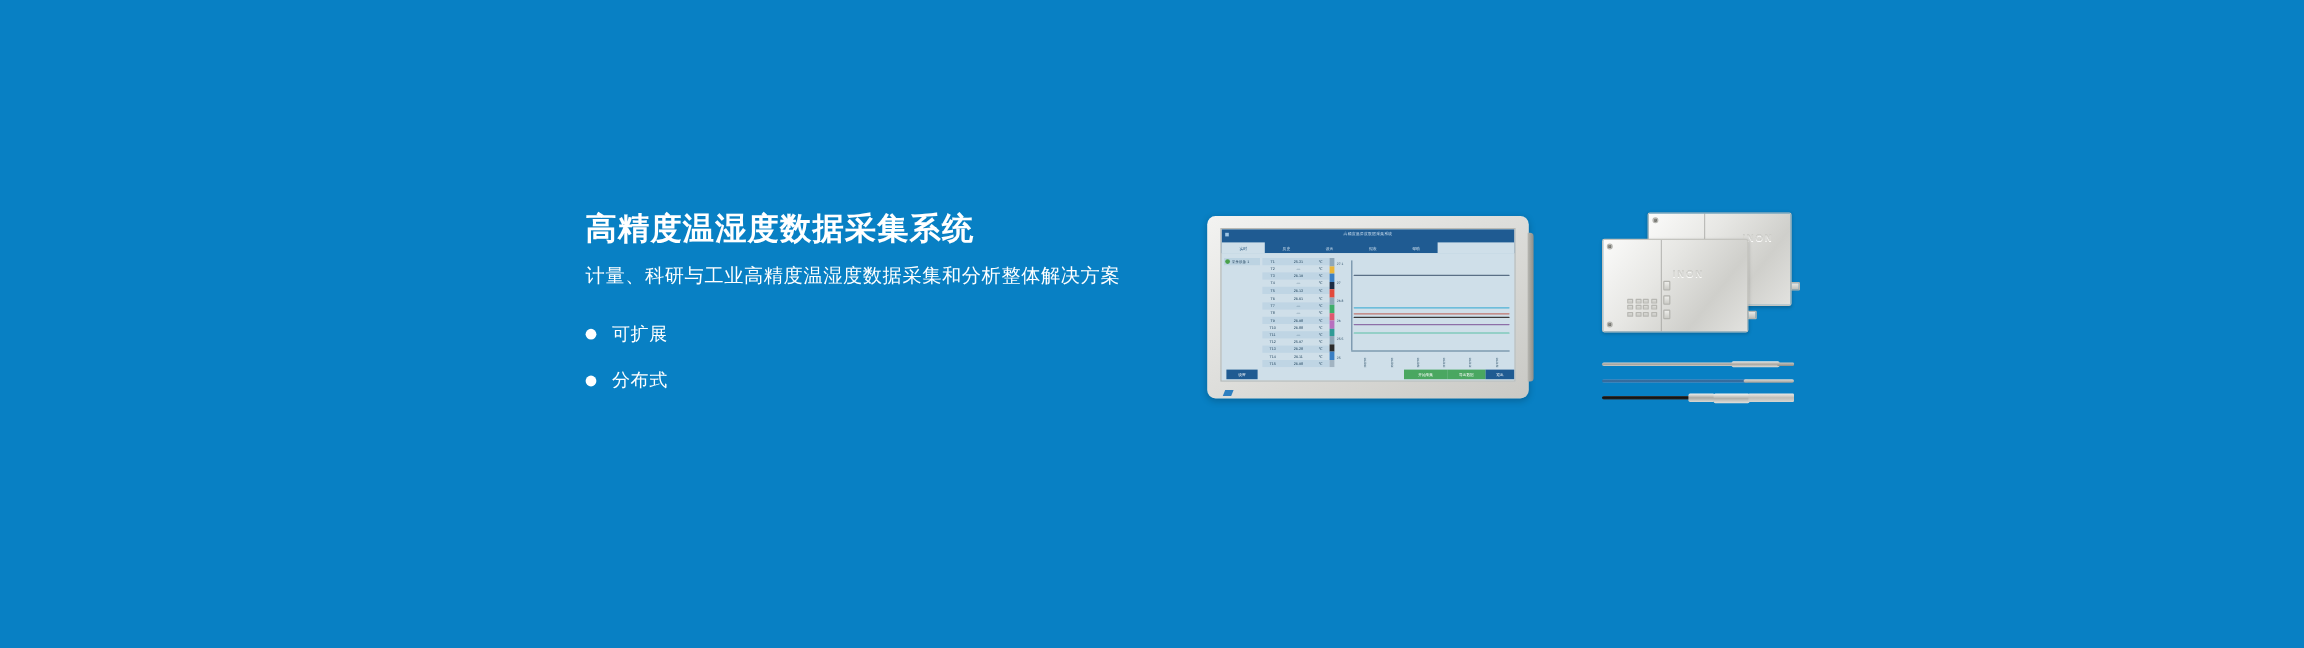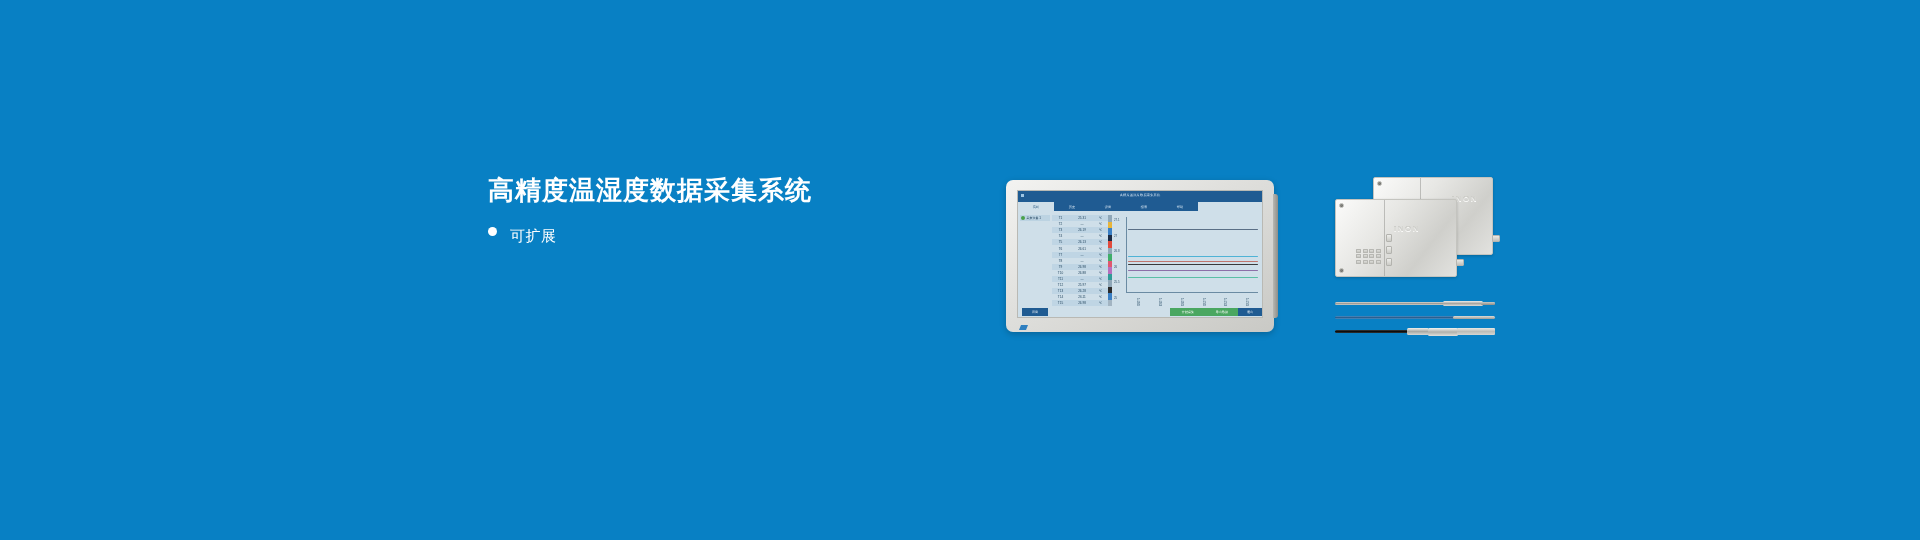--- a/index.html
+++ b/index.html
@@ -31,21 +31,21 @@
     margin-top:16px;
     font-size:16px;
     color:#ffffff;
     letter-spacing:.5px;
     line-height:1.3;
     white-space:nowrap;
   }
   .bullets { margin-top:22px; }
   .bullet {
     display:flex;
-    align-items:flex-start;
+    align-items:center;
     height:30px;
     margin-bottom:9px;
     font-family:Liberation Mono, monospace;
   }
   .bullet-dot {
     width:9px; height:9px;
     border-radius:50%;
     background:#ffffff;
     margin-right:13px;
     flex:0 0 auto;
@@ -356,24 +356,29 @@
     border-radius:1px;
   }
 </style>
 </head>
 <body>
 
 <div class="banner">
 
   <div class="copy">
     <div class="copy-title">高精度温湿度数据采集系统</div>
+    <div class="copy-sub">计量、科研与工业高精度温湿度数据采集和分析整体解决方案</div>
     <div class="bullets">
       <div class="bullet">
         <span class="bullet-dot"></span>
         <span class="bullet-label">可扩展</span>
+      </div>
+      <div class="bullet">
+        <span class="bullet-dot"></span>
+        <span class="bullet-label">分布式</span>
       </div>
     </div>
   </div>
 
   <div class="monitor">
     <div class="monitor-edge"></div>
     <div class="monitor-foot"></div>
     <div class="monitor-inner">
 
       <div class="app-titlebar">

